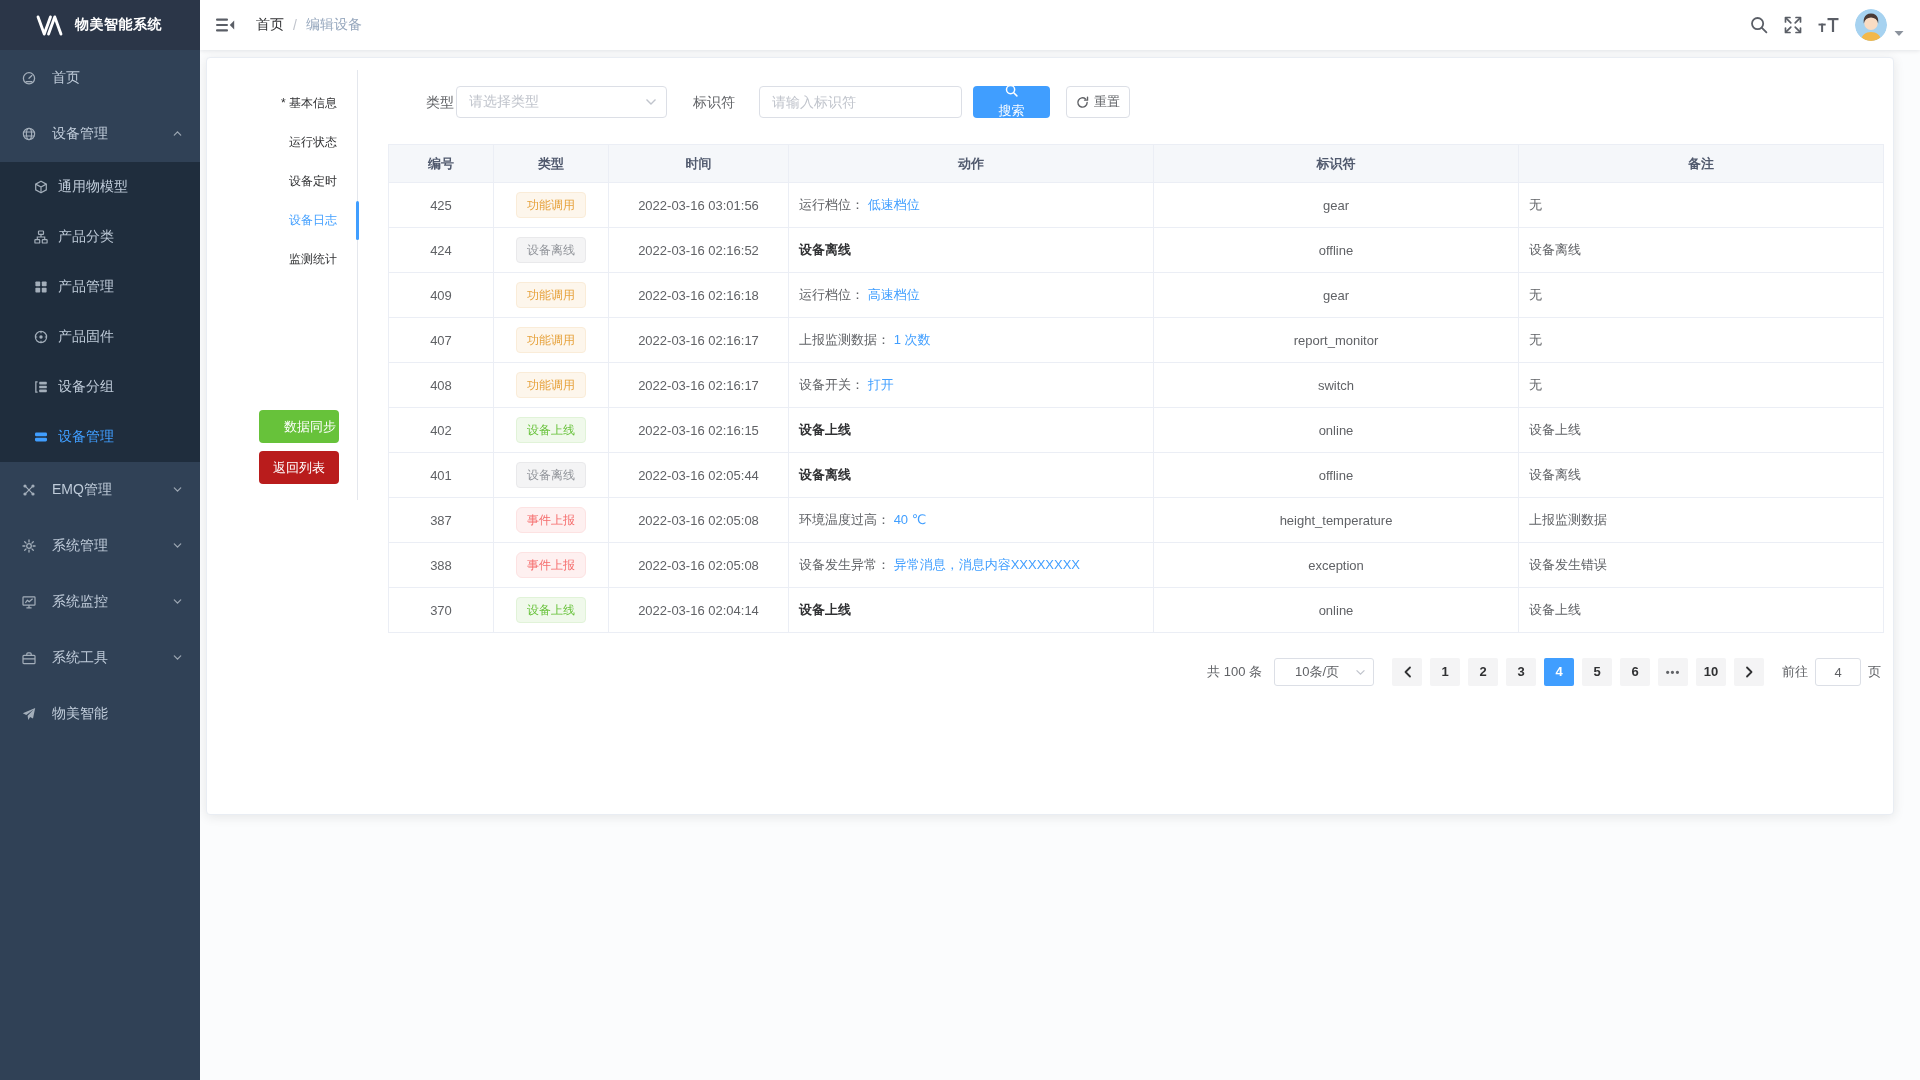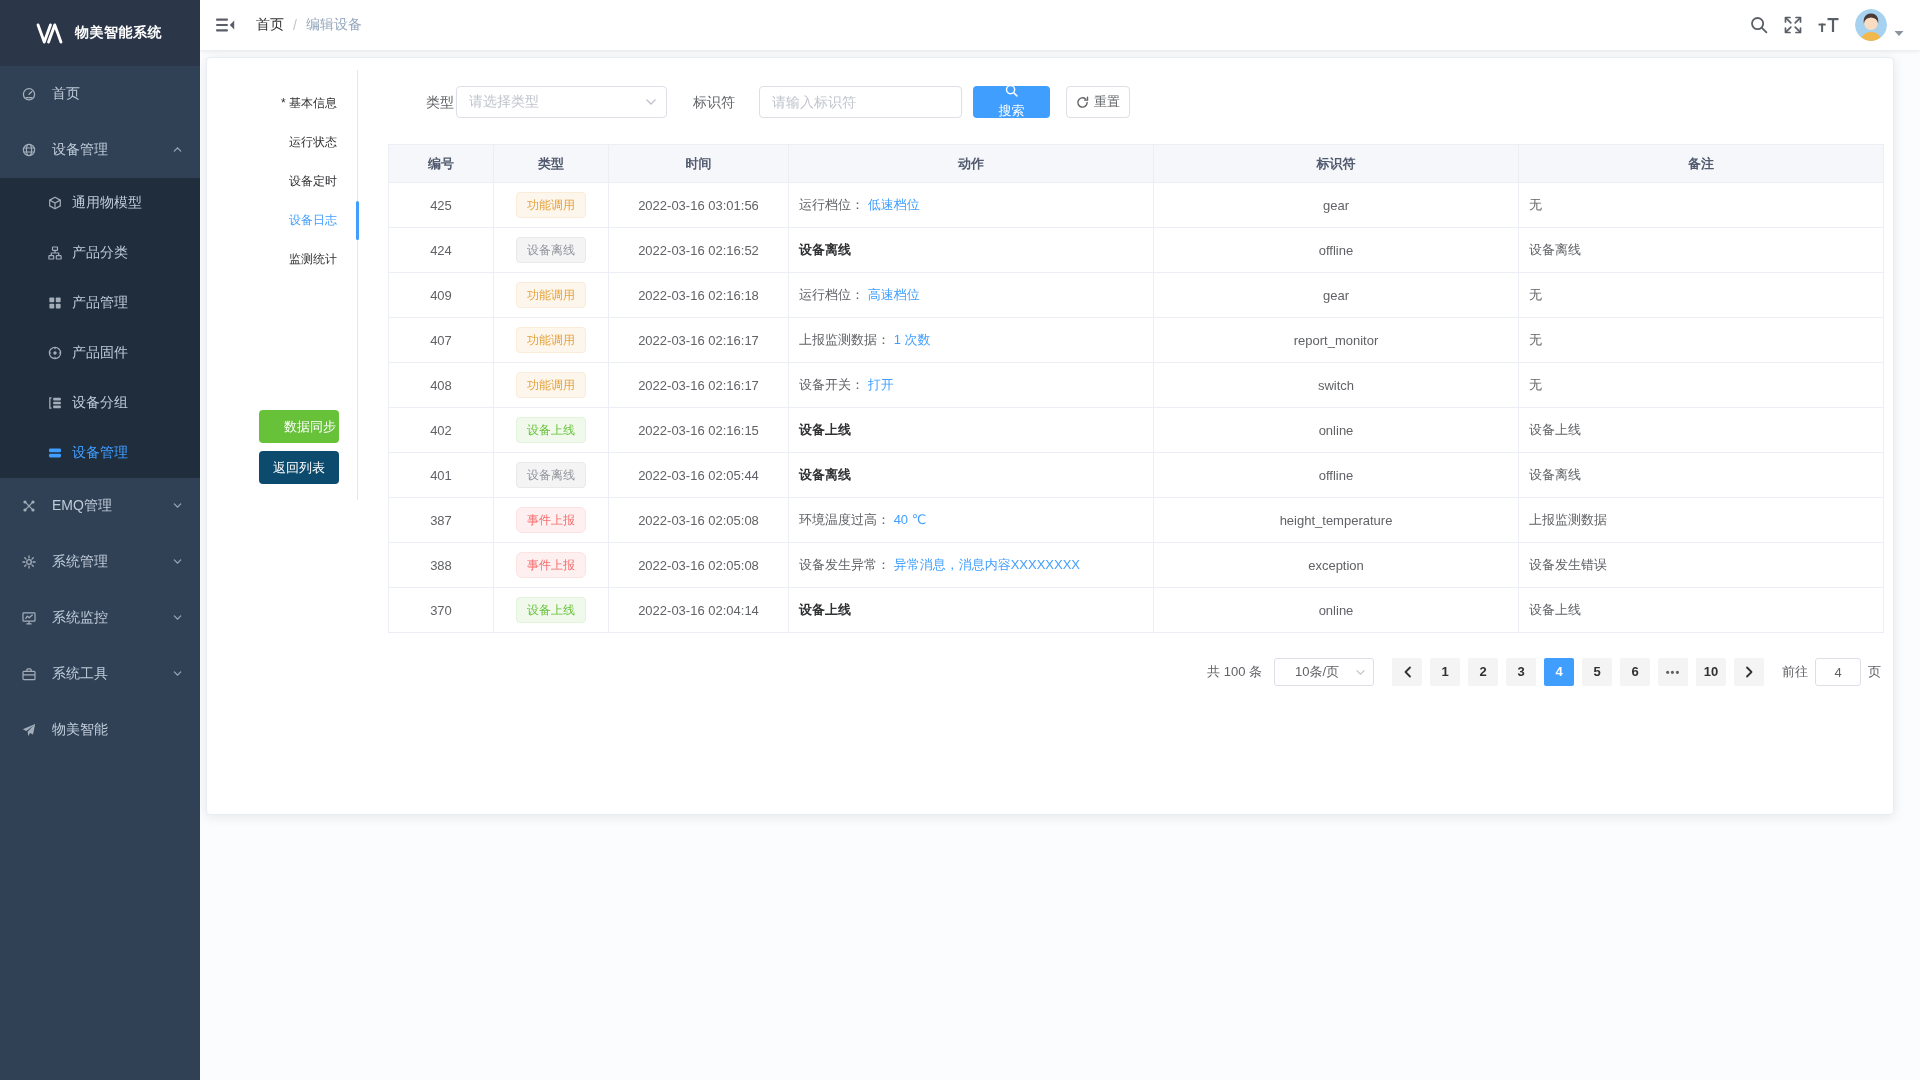--- a/index.html
+++ b/index.html
@@ -3,27 +3,27 @@
 <meta charset="utf-8">
 <style>
   * { box-sizing: border-box; margin: 0; padding: 0; }
   html,body { width:1920px; height:1080px; overflow:hidden; }
   body {
     font-family: "Liberation Sans", "DejaVu Sans", sans-serif;
     background:#fff; position:relative; font-size:14px; color:#303133;
   }
   
   .sidebar { position:absolute; left:0; top:0; width:200px; height:1080px; background:#304156; z-index:6; }
-  .logo { height:66px; background:#2b3648; display:flex; align-items:center; padding-left:36px; gap:12px; }
+  .logo { height:50px; background:#2b3648; display:flex; align-items:center; padding-left:36px; gap:12px; }
   .logo-title { color:#fff; font-weight:bold; font-size:14px; letter-spacing:.5px; }
   .menu-item { height:56px; display:flex; align-items:center; padding-left:22px; color:#bfcbd9; font-size:14px; cursor:pointer; position:relative; }
   .menu-item .menu-icon { width:14px; height:14px; margin-right:16px; color:#a3aeba; display:inline-flex; }
   .menu-item .caret { position:absolute; right:17px; top:50%; margin-top:-6px; color:#9aa5b1; display:inline-flex; }
   .submenu { background:#1f2d3d; }
-  .submenu .menu-item { height:50px; padding-left:48px;font-family:Liberation Mono, monospace; }
+  .submenu .menu-item { height:50px; padding-left:34px;font-family:Liberation Mono, monospace; }
   .submenu .menu-item .menu-icon { margin-right:10px; }
   .menu-item.active, .menu-item.active .menu-icon { color:#409eff; }
   
   .header { position:absolute; left:200px; top:0; right:0; height:50px; background:#fff;
             box-shadow:0 1px 4px rgba(0,21,41,.10); display:flex; align-items:center; z-index:5; }
   .hamburger { padding:0 15px; display:inline-flex; cursor:pointer; }
   .breadcrumb { font-size:14px; margin-left:6px; display:flex; align-items:center; }
   .bc-root { color:#303133; cursor:pointer; }
   .bc-sep { color:#c0c4cc; margin:0 9px; }
   .bc-current { color:#97a8be; }
@@ -38,21 +38,21 @@
           border:1px solid #e9edf3; border-radius:4px; box-shadow:0 2px 12px rgba(0,0,0,.09); }
   
   .tabs { position:absolute; left:0; top:26px; width:150px; }
   .tab { height:39px; line-height:39px; text-align:right; padding-right:20px; font-size:12px; color:#303133; cursor:pointer; white-space:nowrap; }
   .tab.active { color:#409eff; }
   .tabs-divider { position:absolute; left:150px; top:12px; width:1px; height:430px; background:#e4e7ed; }
   .tabs-activebar { position:absolute; left:149px; width:3px; top:143px; height:39px; background:#409eff; border-radius:2px; }
   .btn-sync, .btn-back { position:absolute; left:52px; width:80px; height:33px; border:none; border-radius:4px;
           color:#fff; font-size:13px; cursor:pointer; font-family:inherit; }
   .btn-sync { top:352px; background:#67c23a;padding-left:22px; }
-  .btn-back { top:393px; background:#0c4a6e; }
+  .btn-back { top:393px; background:#b91c1c; }
   
   .f-label { position:absolute; top:28px; height:32px; line-height:32px; font-size:14px; color:#606266; font-weight:bold; }
   .f-label.type { left:219px; font-weight:normal; color:#606266; }
   .f-label.ident { left:486px; font-weight:normal; color:#606266; }
   .f-select { position:absolute; left:249px; top:28px; width:211px; height:32px; border:1px solid #dcdfe6; border-radius:4px;
               background:#fff; display:flex; align-items:center; padding:0 28px 0 12px; color:#c0c4cc; font-size:14px; cursor:pointer; }
   .f-select .sel-arrow { position:absolute; right:9px; display:inline-flex; color:#c0c4cc; }
   .f-input { position:absolute; left:552px; top:28px; width:203px; height:32px; border:1px solid #dcdfe6; border-radius:4px;
              padding:0 12px; font-size:14px; color:#606266; outline:none; font-family:inherit; }
   .f-input::placeholder { color:#c0c4cc; }

